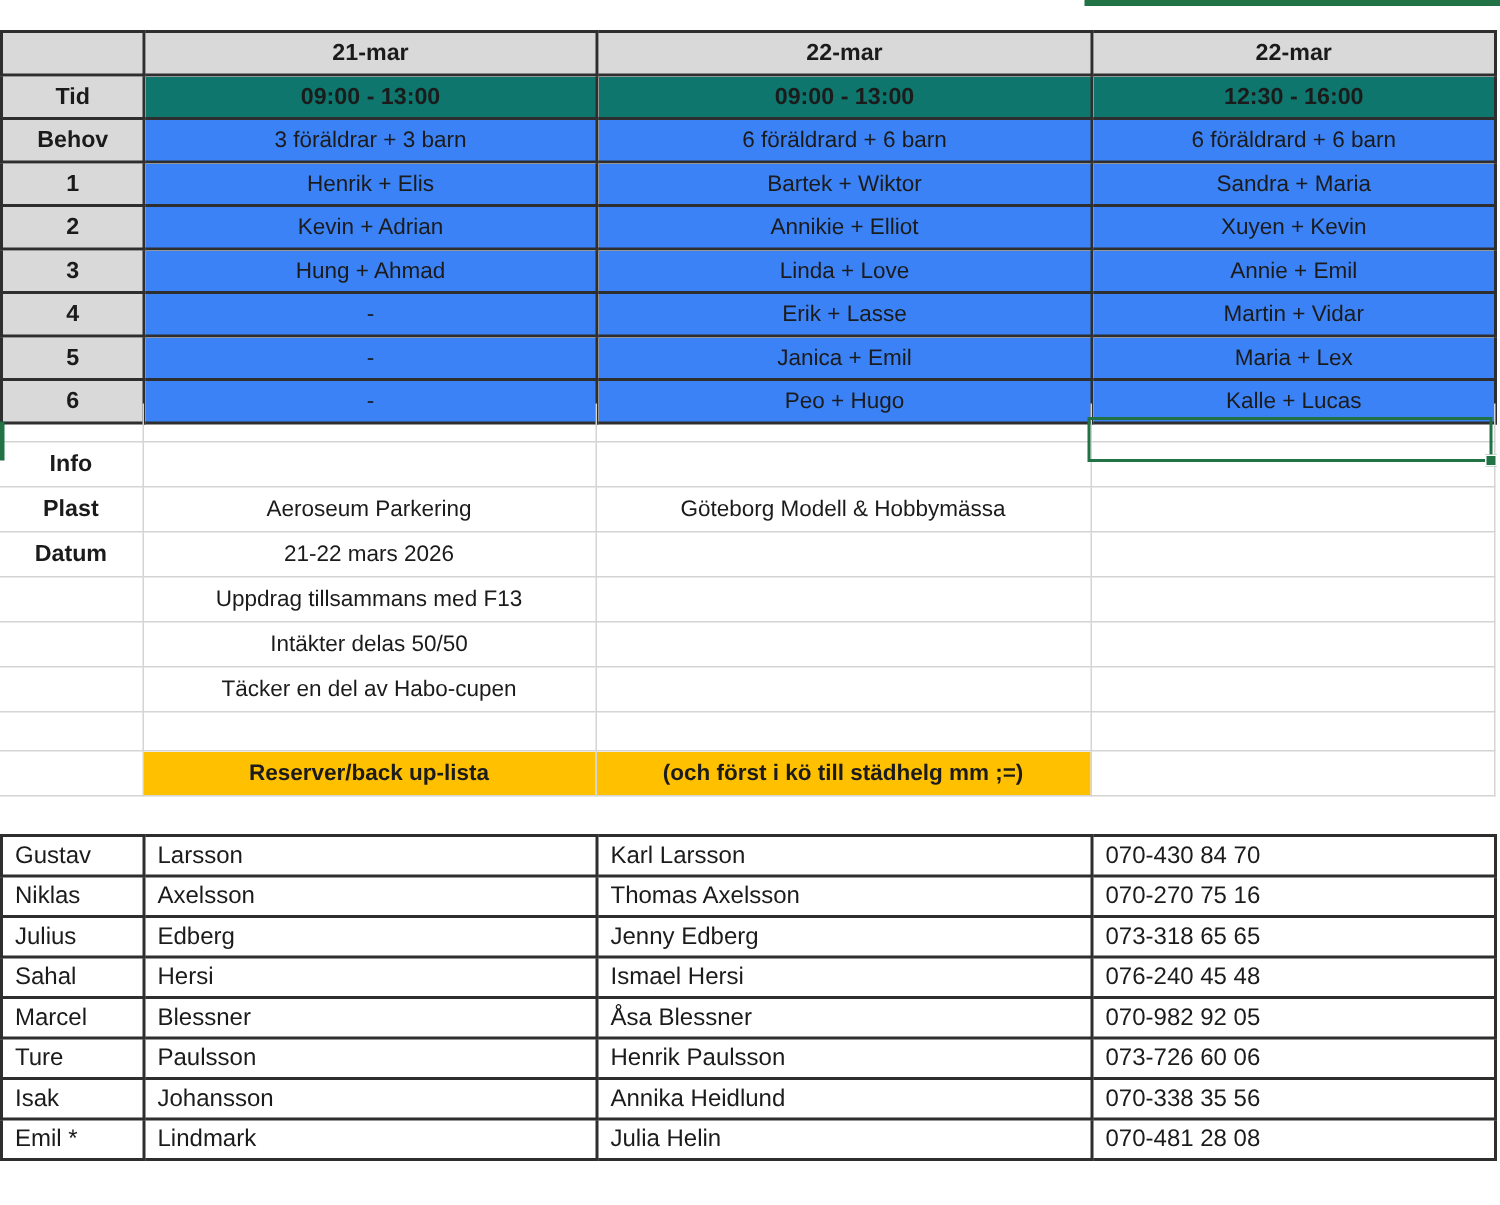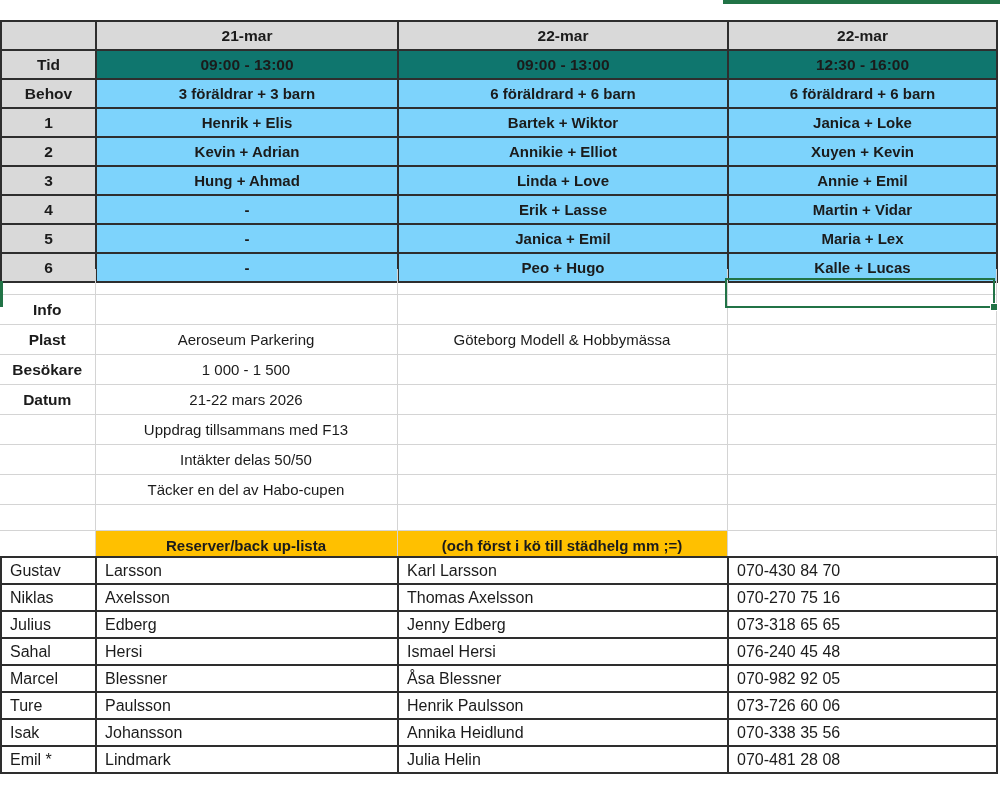--- a/index.html
+++ b/index.html
@@ -9,22 +9,21 @@
     font-family:"Liberation Sans", sans-serif;
   }
   .sheet{position:absolute;inset:0;}
   table{border-collapse:collapse;table-layout:fixed;position:absolute;left:0;margin-top:16px;}
   td{overflow:hidden;white-space:nowrap;vertical-align:middle;}
 
   
   .top{top:4px;width:996px;}
   .top td{
     border:2px solid #2e2e2e;text-align:center;height:25px;font-size:15px;
-    background:#7dd3fc;
-    font-weight:bold;
+    background:#3b82f6;
   }
   .top td.hdr{background:#d9d9d9;font-weight:bold;font-size:15.5px;}
   .top td.time{background:#0f766e;font-weight:bold;font-size:15.5px;}
 
   
   .mid{top:253px;width:996px;}
   .mid td{
     border-right:1px solid #d4d4d4;border-bottom:1px solid #d4d4d4;
     text-align:center;height:27px;font-size:15px;background:transparent;
   }
@@ -88,21 +87,21 @@
     <tr>
       <td class="hdr">Behov</td>
       <td>3 föräldrar + 3 barn</td>
       <td>6 föräldrard + 6 barn</td>
       <td>6 föräldrard + 6 barn</td>
     </tr>
     <tr>
       <td class="hdr">1</td>
       <td>Henrik + Elis</td>
       <td>Bartek + Wiktor</td>
-      <td>Janica + Loke</td>
+      <td>Sandra + Maria</td>
     </tr>
     <tr>
       <td class="hdr">2</td>
       <td>Kevin + Adrian</td>
       <td>Annikie + Elliot</td>
       <td>Xuyen + Kevin</td>
     </tr>
     <tr>
       <td class="hdr">3</td>
       <td>Hung + Ahmad</td>
@@ -147,26 +146,20 @@
     <tr>
       <td class="lbl">Info</td>
       <td></td>
       <td></td>
       <td></td>
     </tr>
     <tr>
       <td class="lbl">Plast</td>
       <td>Aeroseum Parkering</td>
       <td>Göteborg Modell &amp; Hobbymässa</td>
-      <td></td>
-    </tr>
-    <tr>
-      <td class="lbl">Besökare</td>
-      <td>1 000 - 1 500</td>
-      <td></td>
       <td></td>
     </tr>
     <tr>
       <td class="lbl">Datum</td>
       <td>21-22 mars 2026</td>
       <td></td>
       <td></td>
     </tr>
     <tr>
       <td class="lbl"></td>

